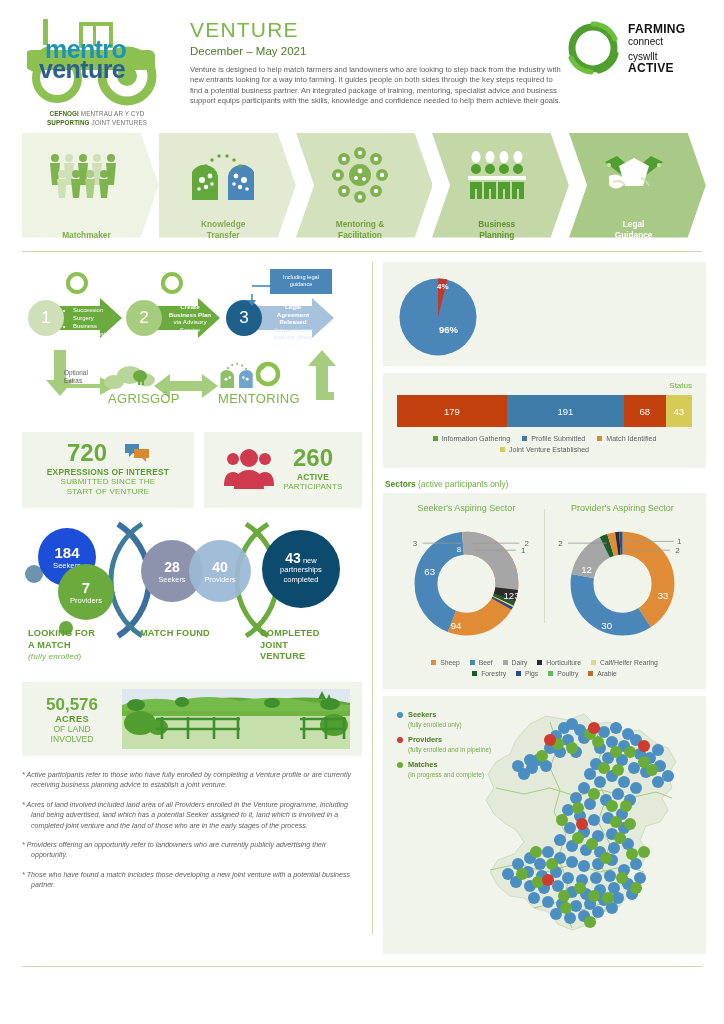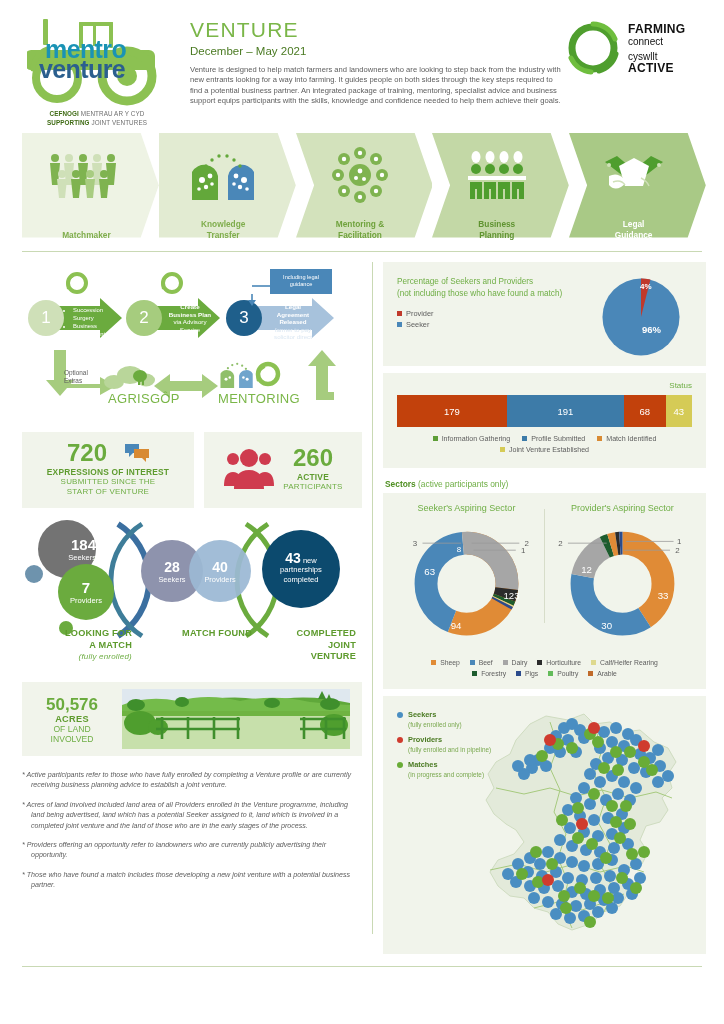--- a/index.html
+++ b/index.html
@@ -81,21 +81,21 @@
   .stat-260 { width:158px; display:flex; align-items:center; justify-content:center; gap:8px;}
   .big-num { font-size:24px; color:#6bab3e; font-weight:bold; line-height:24px;}
   .stat-l1 { font-size:8.4px; font-weight:bold; color:#5e9b2e; letter-spacing:.2px; margin-top:2px;}
   .stat-l2 { font-size:8px; color:#6fae45; letter-spacing:.2px; line-height:10px;}
 
   
   .funnel { position:relative; height:160px; margin-top:8px; width:340px;}
   .circ { position:absolute; border-radius:50%; display:flex; flex-direction:column;
      align-items:center; justify-content:center; color:#fff; text-align:center;}
   .circ .n { font-weight:bold; }
-  .funnel-cap { position:absolute; text-align:right; font-size:9.2px; font-weight:bold;
+  .funnel-cap { position:absolute; text-align:left; font-size:9.2px; font-weight:bold;
      color:#5e9b2e; line-height:11.5px; letter-spacing:.2px;}
   .funnel-cap .sm { font-size:8px; font-weight:normal; font-style:italic; color:#6fae45;}
 
   
   .acres-box { position:relative; background:#f1f4eb; height:74px; margin-top:6px; width:340px;
      display:flex; align-items:center; }
   .acres-left { width:100px; text-align:center; }
   .acres-num { font-size:17px; font-weight:bold; color:#6bab3e; line-height:19px;}
   .acres-l1 { font-size:9.2px; font-weight:bold; color:#5e9b2e; letter-spacing:.3px;}
   .acres-l2 { font-size:8.6px; color:#6fae45; line-height:10px;}
@@ -522,21 +522,21 @@
         <svg width="340" height="128" viewBox="0 0 340 128" style="position:absolute;left:0;top:0">
           <path d="M96 8 A66 66 0 0 1 96 120" fill="none" stroke="#3b6fa0" stroke-width="6"></path>
           <path d="M120 8 A66 66 0 0 0 120 120" fill="none" stroke="#3e7d99" stroke-width="5"></path>
           <path d="M224 8 A66 66 0 0 1 224 120" fill="none" stroke="#6bab3e" stroke-width="5"></path>
           <path d="M246 8 A66 66 0 0 0 246 120" fill="none" stroke="#6bab3e" stroke-width="5"></path>
           <circle cx="66" cy="40" r="7" fill="#6bab3e"></circle>
           <circle cx="12" cy="58" r="9" fill="#6e93ad"></circle>
           <circle cx="44" cy="112" r="7" fill="#6bab3e"></circle>
         </svg>
 
-        <div class="circ" style="left:16px; top:4px; width:58px; height:58px; background:#737373;align-items:flex-end;">
+        <div class="circ" style="left:16px; top:12px; width:58px; height:58px; background:#1d4ed8;">
           <div class="n" style="font-size:15px">184</div>
           <div style="font-size:7.6px">Seekers</div>
         </div>
         <div class="circ" style="left:36px; top:48px; width:56px; height:56px; background:#6bab3e;">
           <div class="n" style="font-size:15px">7</div>
           <div style="font-size:7.6px">Providers</div>
         </div>
 
         <div class="circ" style="left:119px; top:24px; width:62px; height:62px; background:#8e93ad;">
           <div class="n" style="font-size:14px">28</div>
@@ -617,32 +617,20 @@
         <div class="note">* Providers offering an opportunity refer to landowners who are currently publicly advertising their opportunity.</div>
         <div class="note">* Those who have found a match includes those developing a new joint venture with a potential business partner.</div>
       </div>
     </div>
 
     <div class="col-divider"></div>
 
     <div class="col-r">
 
       <div class="panel pie-panel">
-        <div class="pie-text">
-          <div class="pie-title">Percentage of Seekers and Providers</div>
-          <div class="pie-title">(not including those who have found a match)</div>
-          <div class="pie-legend">
-            <div>
-              <span class="sw" style="background:#c0392b"></span><span>Provider</span>
-            </div>
-            <div>
-              <span class="sw" style="background:#4a87b8"></span><span>Seeker</span>
-            </div>
-          </div>
-        </div>
         <div style="width:92px;position:relative">
           <svg width="82" height="82" viewBox="0 0 100 100">
             <circle cx="50" cy="50" r="47" fill="#4a87b8"></circle>
             <path d="M50 50 L50 3 A47 47 0 0 1 61.5 4.4 Z" fill="#c0392b"></path>
           </svg>
           <div style="position:absolute;left:40px;top:6px;color:#fff;font-size:8px;font-weight:bold;">4%</div>
           <div style="position:absolute;left:42px;top:48px;color:#fff;font-size:9.5px;font-weight:bold;">96%</div>
         </div>
       </div>
 

